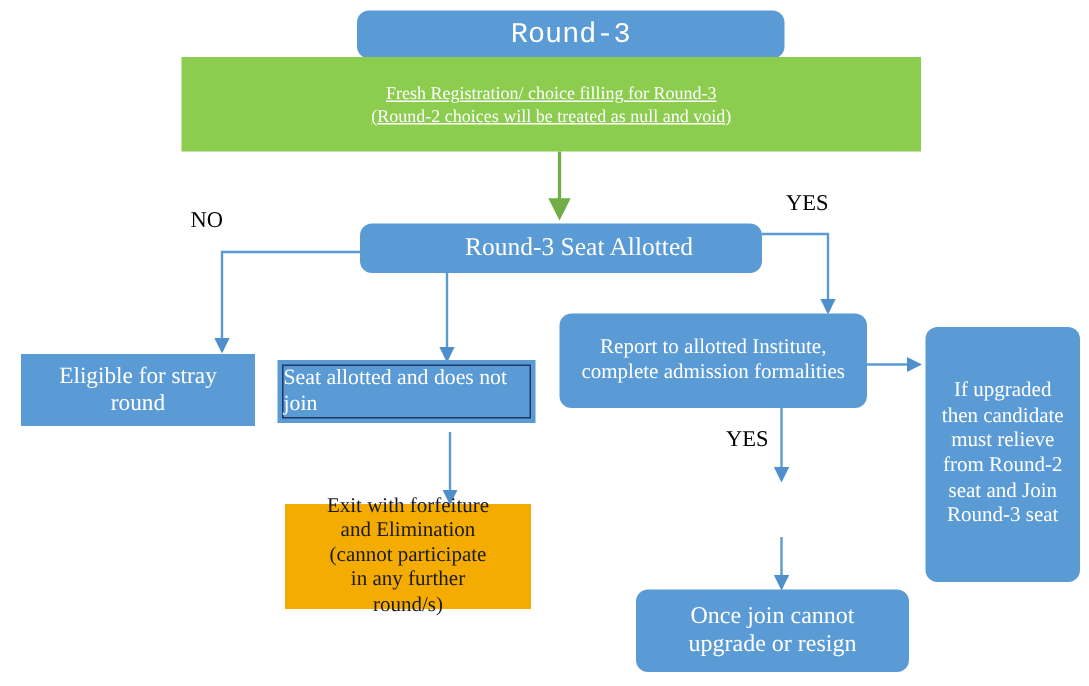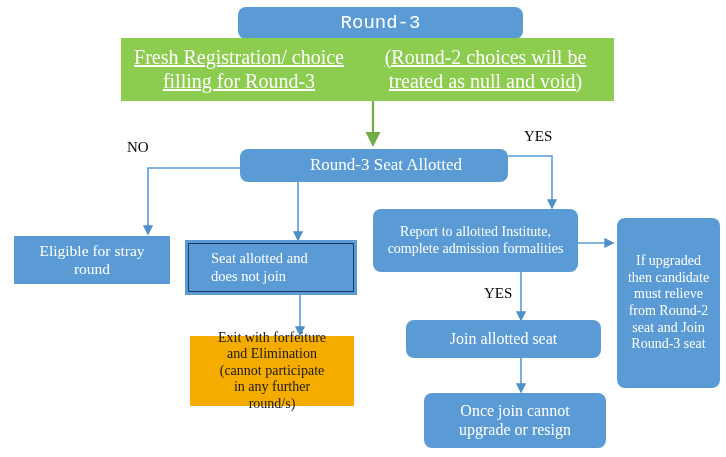--- a/index.html
+++ b/index.html
@@ -82,60 +82,57 @@
 
     <path d="M578,243 L613,243" fill="none" stroke="#5B9BD5" stroke-width="1.6" marker-end="url(#arrBlue)"></path>
 
     <path d="M521,358 L521,392" fill="none" stroke="#5B9BD5" stroke-width="1.6" marker-end="url(#arrBlue)"></path>
   </svg>
 
   <div class="node blue" style="left:238px;top:7px;width:285px;height:32px;font-size:19px;font-family:Liberation Mono, monospace;">
     <span>Round-3</span>
   </div>
 
-  <div class="node green hardcorner" style="left:121px;top:38px;width:493px;height:63px;font-size:20px;flex-direction:row;">
+  <div class="node green hardcorner" style="left:121px;top:38px;width:493px;height:63px;font-size:12px;flex-direction:column;">
     <span class="underline">Fresh Registration/ choice filling for Round-3</span>
     <span class="underline">(Round-2 choices will be treated as null and void)</span>
   </div>
 
   <div class="lbl" style="left:127px;top:139px;font-size:15px;">
     <span>NO</span>
   </div>
 
   <div class="lbl" style="left:524px;top:128px;font-size:15px;">
     <span>YES</span>
   </div>
 
   <div class="node blue" style="left:240px;top:149px;width:268px;height:33px;font-size:17px;padding-left:24px;">
     <span>Round-3 Seat Allotted</span>
   </div>
 
   <div class="node blue hardcorner" style="left:14px;top:236px;width:156px;height:48px;font-size:15.5px;padding:0 12px;">
     <span>Eligible for stray round</span>
   </div>
 
-  <div class="node blue hardcorner inner-border left-align" style="left:188px;top:243px;width:166px;height:49px;font-size:14.5px;padding:0 22px;">
+  <div class="node blue hardcorner inner-border left-align" style="left:188px;top:243px;width:166px;height:36px;font-size:14.5px;padding:0 0;">
     <span>Seat allotted and does not join</span>
   </div>
 
   <div class="node orange hardcorner" style="left:190px;top:336px;width:164px;height:70px;font-size:14px;padding:0 25px;">
     <span>Exit with forfeiture and Elimination (cannot participate in any further round/s)</span>
   </div>
 
   <div class="node blue" style="left:373px;top:209px;width:205px;height:63px;font-size:14px;padding:0 10px;">
     <span>Report to allotted Institute, complete admission formalities</span>
   </div>
 
   <div class="lbl" style="left:484px;top:285px;font-size:15px;">
     <span>YES</span>
   </div>
 
-  <div class="node blue" style="left:406px;top:320px;width:195px;height:38px;font-size:16px;">
-    <span>Join allotted seat</span>
-  </div>
 
   <div class="node blue" style="left:424px;top:393px;width:182px;height:55px;font-size:16px;padding:0 10px;">
     <span>Once join cannot upgrade or resign</span>
   </div>
 
   <div class="node blue" style="left:617px;top:218px;width:103px;height:170px;font-size:14px;padding:16px 6px;">
     <span>If upgraded then candidate must relieve from Round-2 seat and Join Round-3 seat</span>
   </div>
 
 </div>

